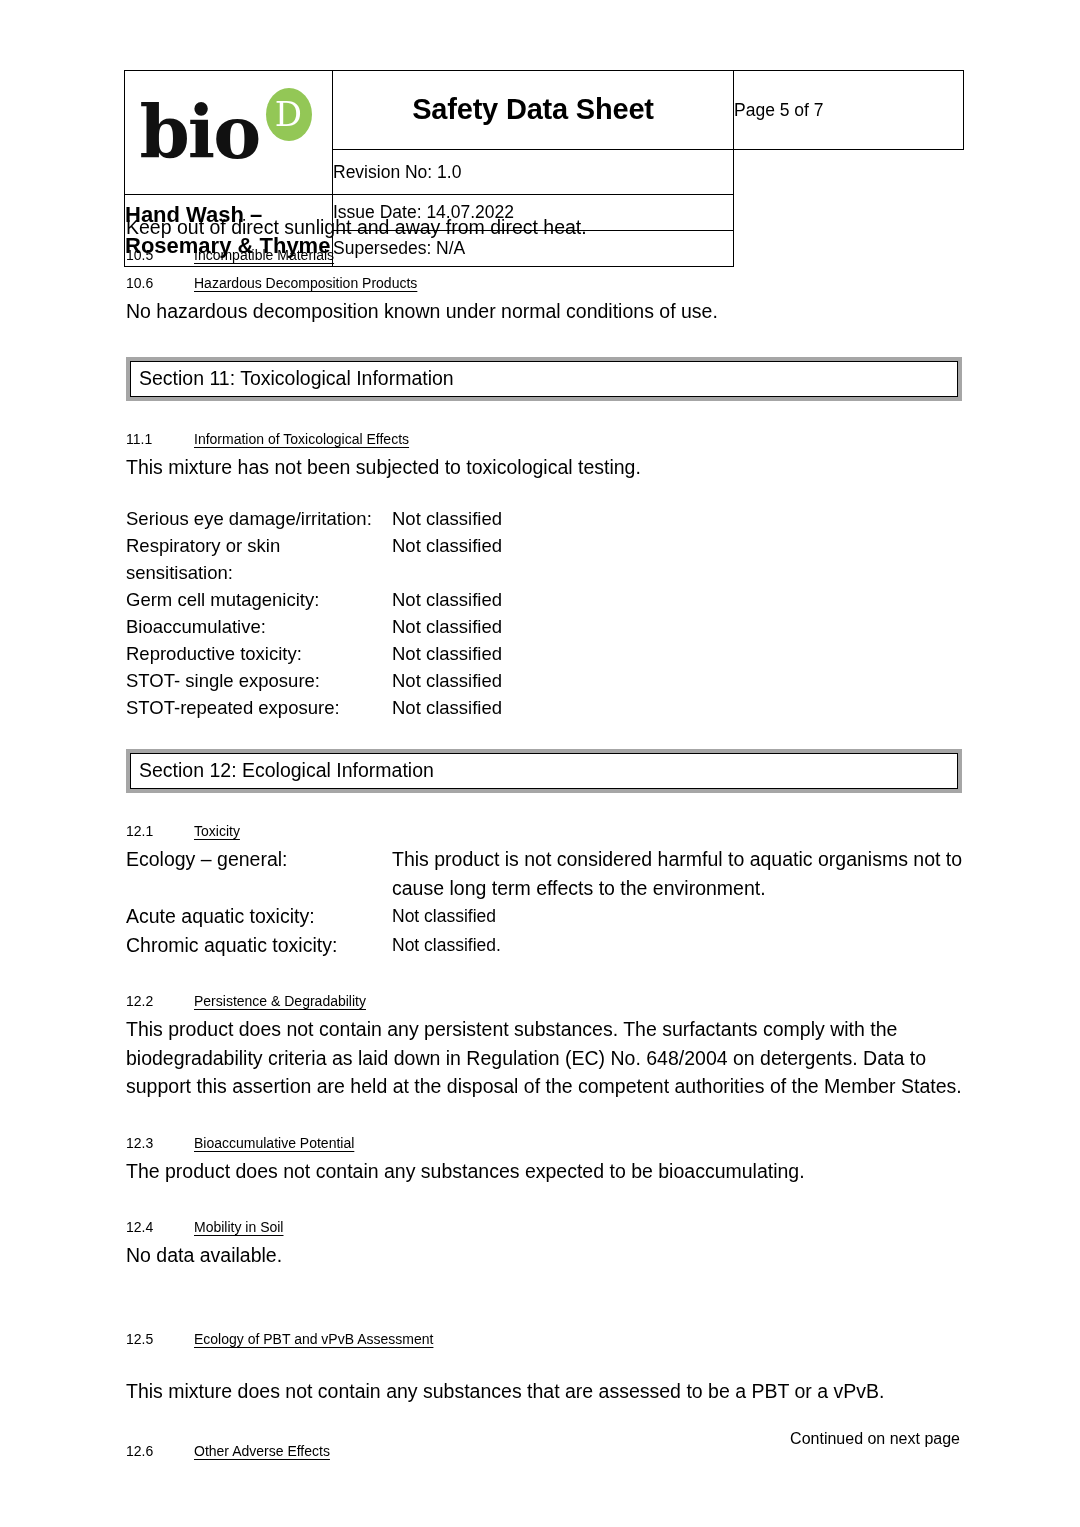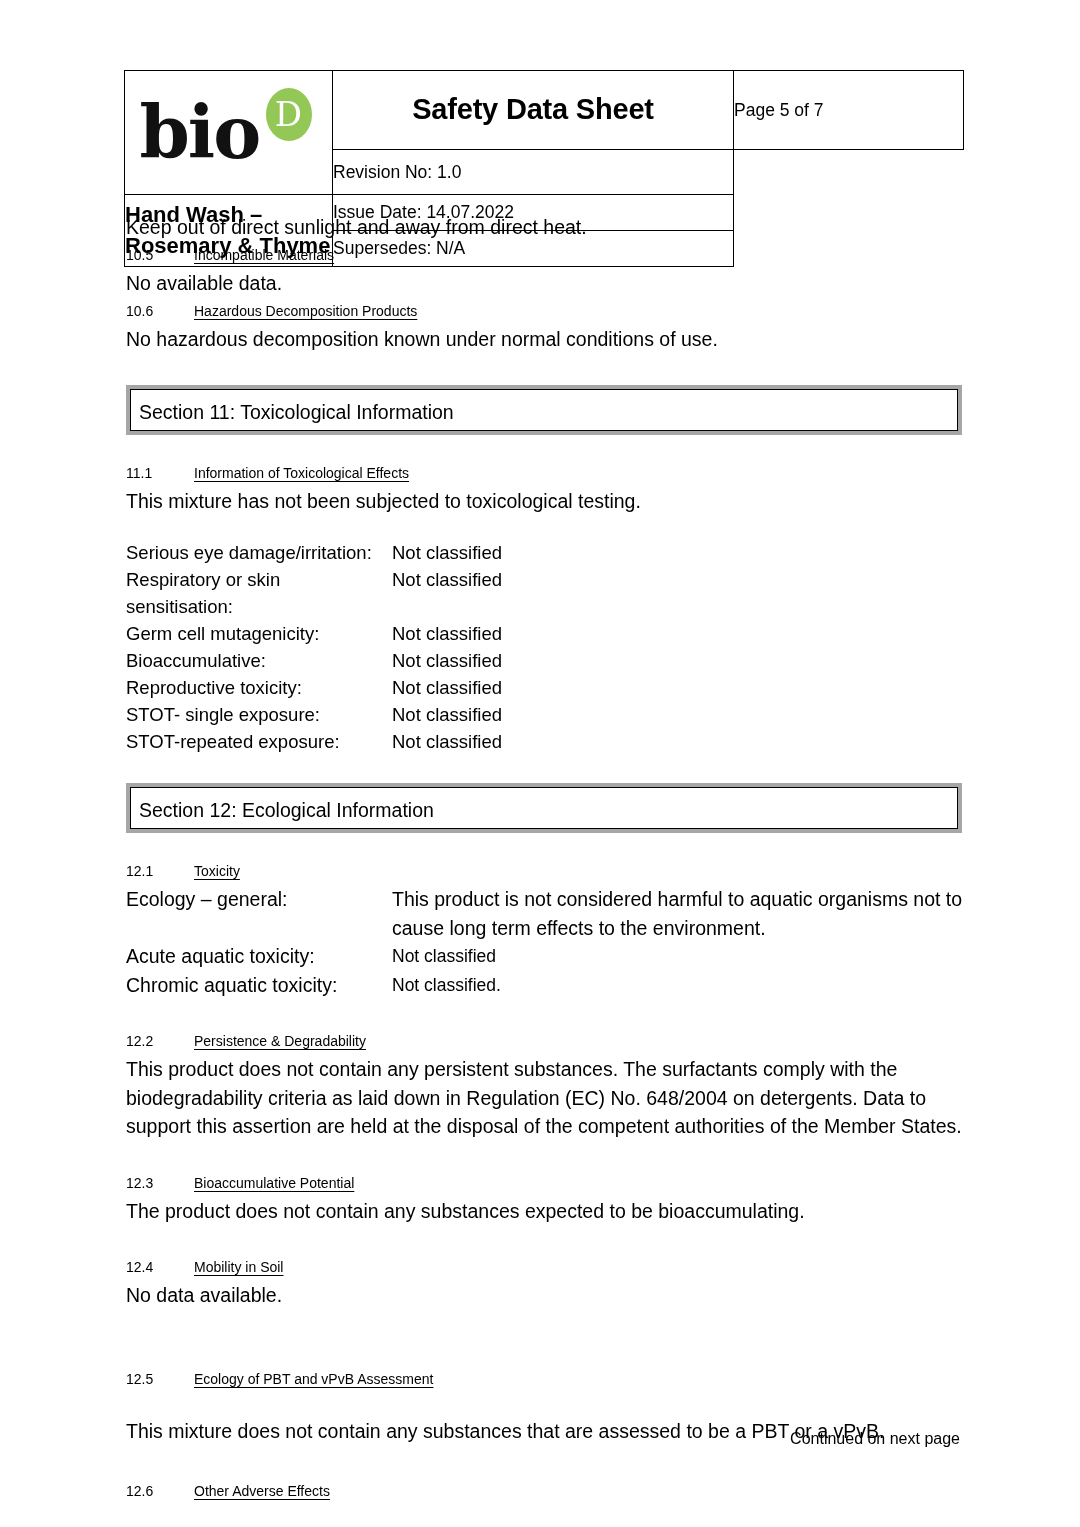--- a/index.html
+++ b/index.html
@@ -166,21 +166,21 @@
     position: relative;
     width: 836px;
     box-sizing: border-box;
     border: 4px solid #a6a6a6;
     background: #ffffff;
     padding: 0;
   }
   .section-bar-inner {
     border: 1.5px solid #000000;
     background: #ffffff;
-    padding: 10px 8px 5px 8px;
+    padding: 4px 8px 5px 8px;
     min-height: 24px;
   }
   .section-bar-label {
     font-size: 19.5px;
     line-height: 25px;
     display: block;
   }
 
   
   .kv-table {
@@ -271,21 +271,20 @@
       </td>
     </tr>
   </tbody>
     </table>
 
   <div class="content">
 
     <p class="para">Keep out of direct sunlight and away from direct heat.</p>
 
     <p class="subhead"><span class="num">10.5</span><span class="ttl">Incompatible Materials</span></p>
-    <p class="para">No available data.</p>
 
     <p class="subhead"><span class="num">10.6</span><span class="ttl">Hazardous Decomposition Products</span></p>
     <p class="para">No hazardous decomposition known under normal conditions of use.</p>
 
     <div class="gap-32"></div>
 
     <div class="section-bar">
       <div class="section-bar-inner">
         <span class="section-bar-label">Section 11: Toxicological Information</span>
       </div>

